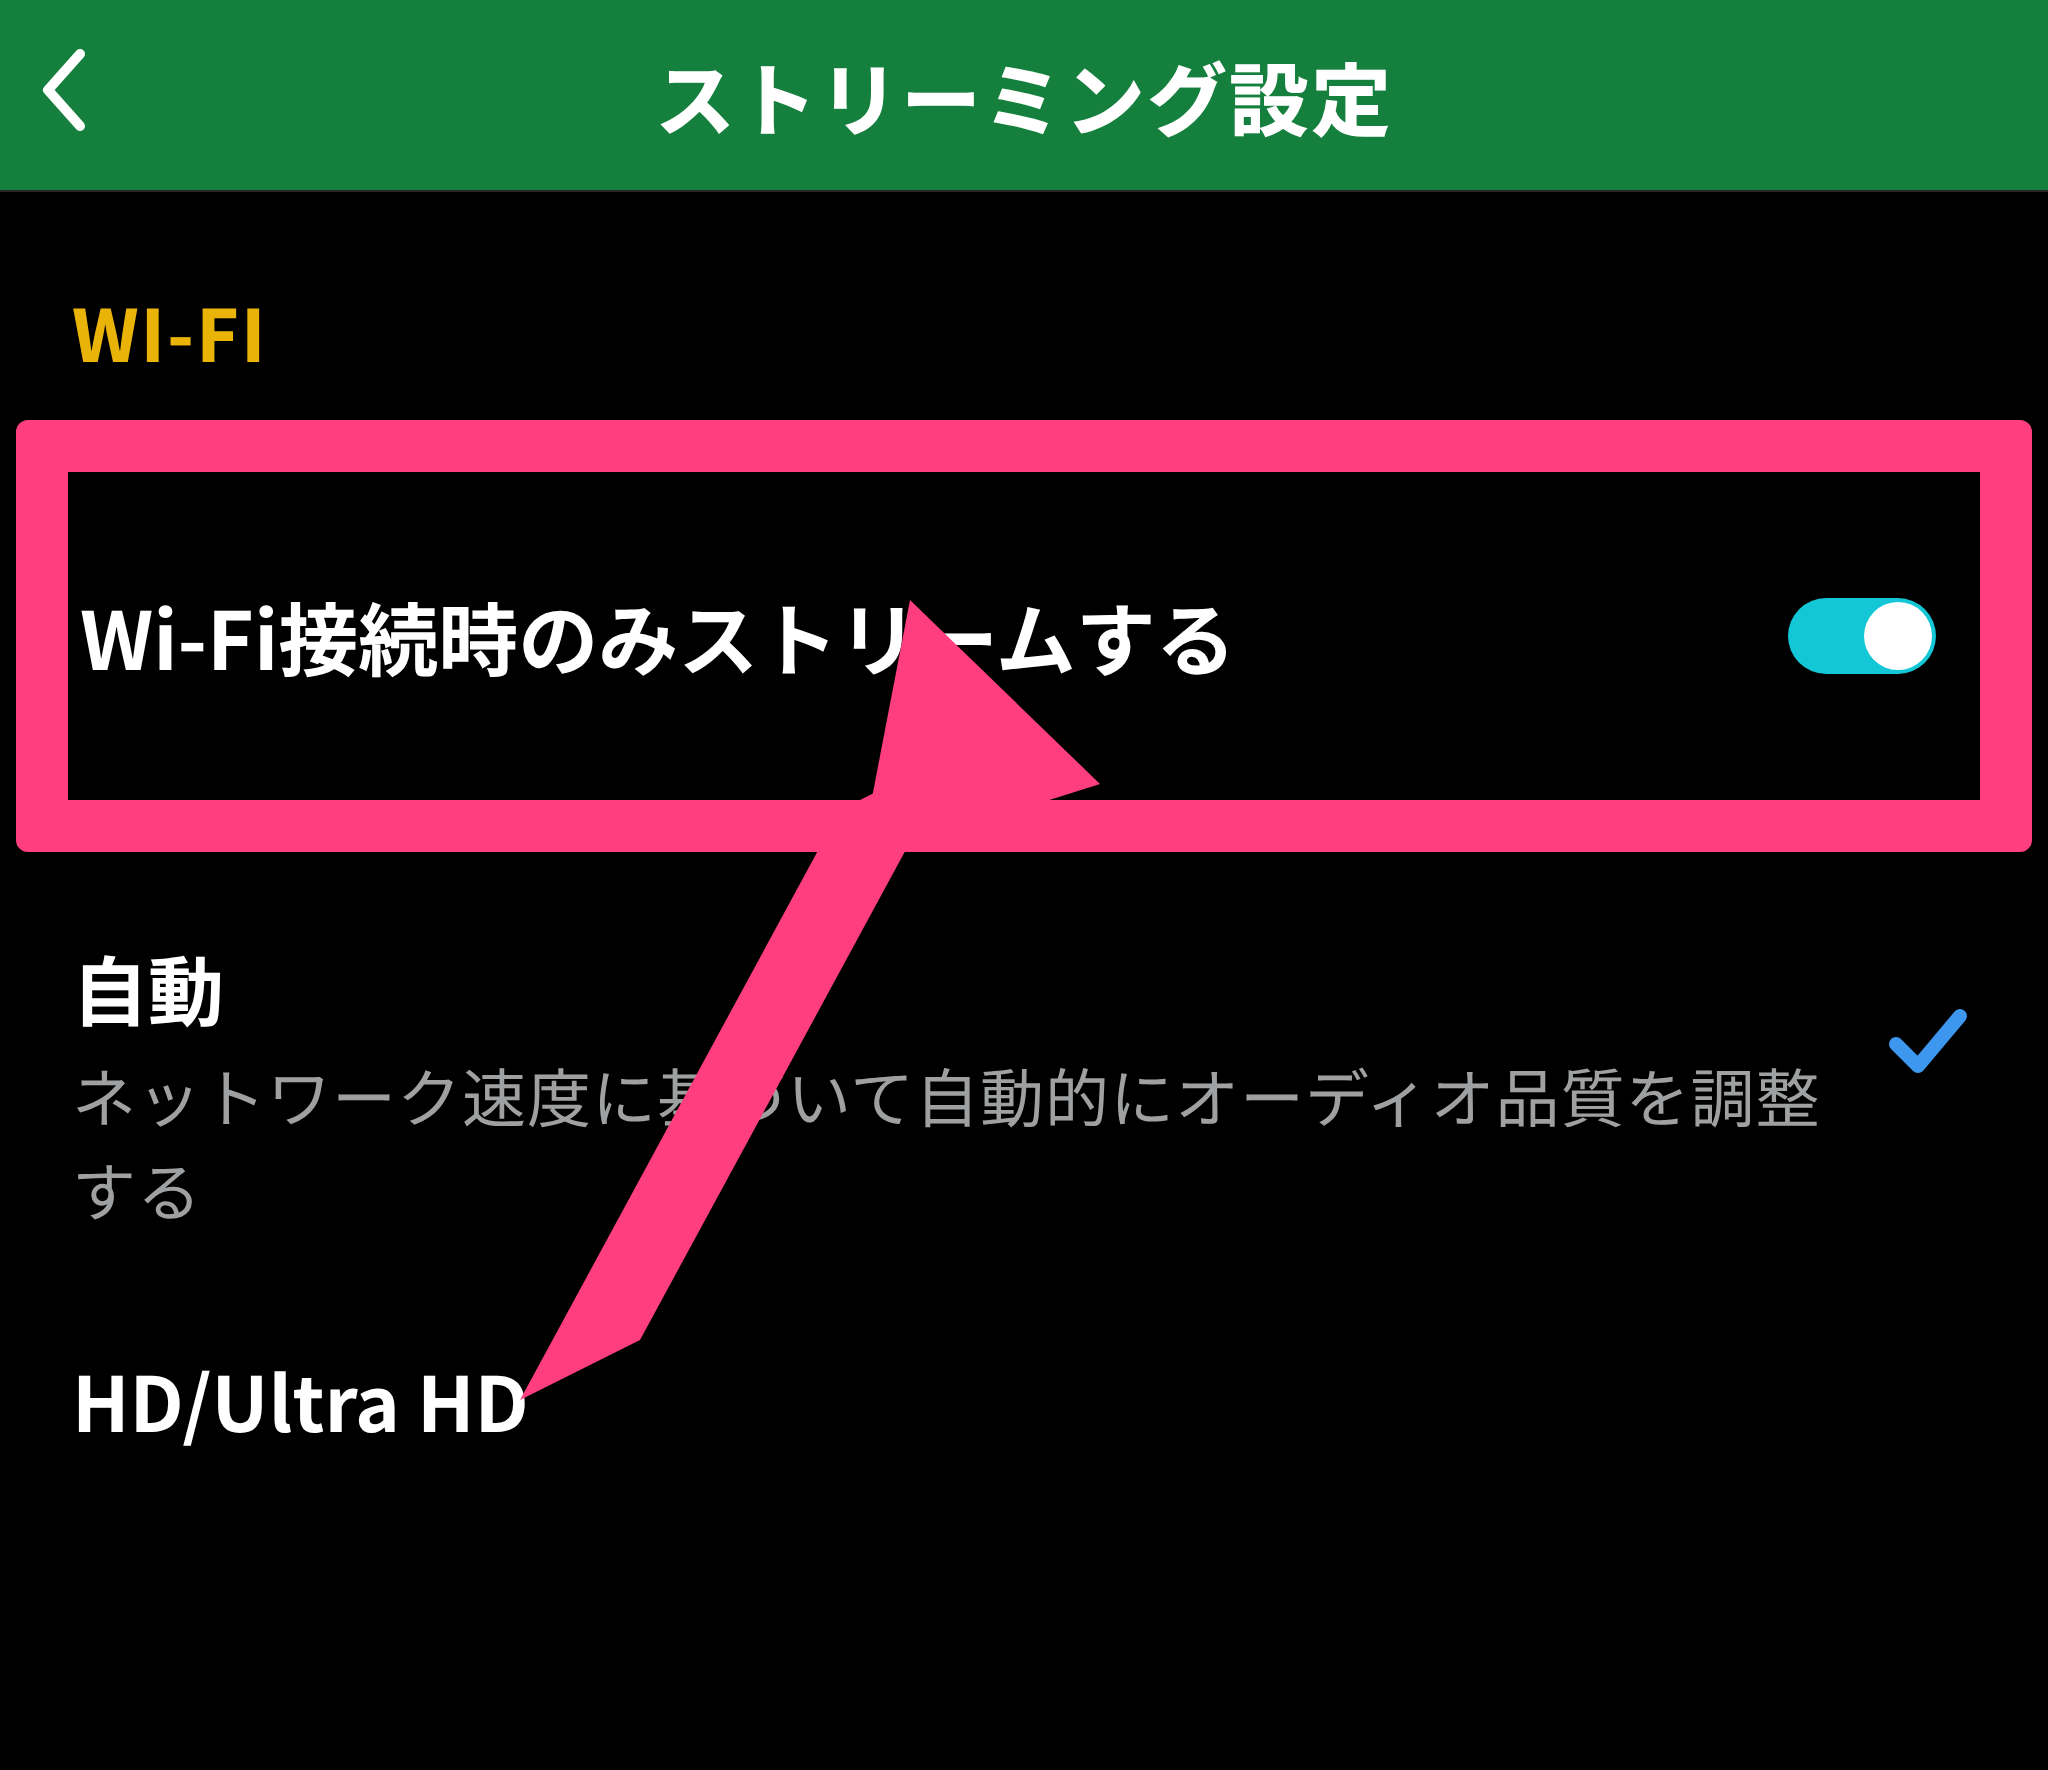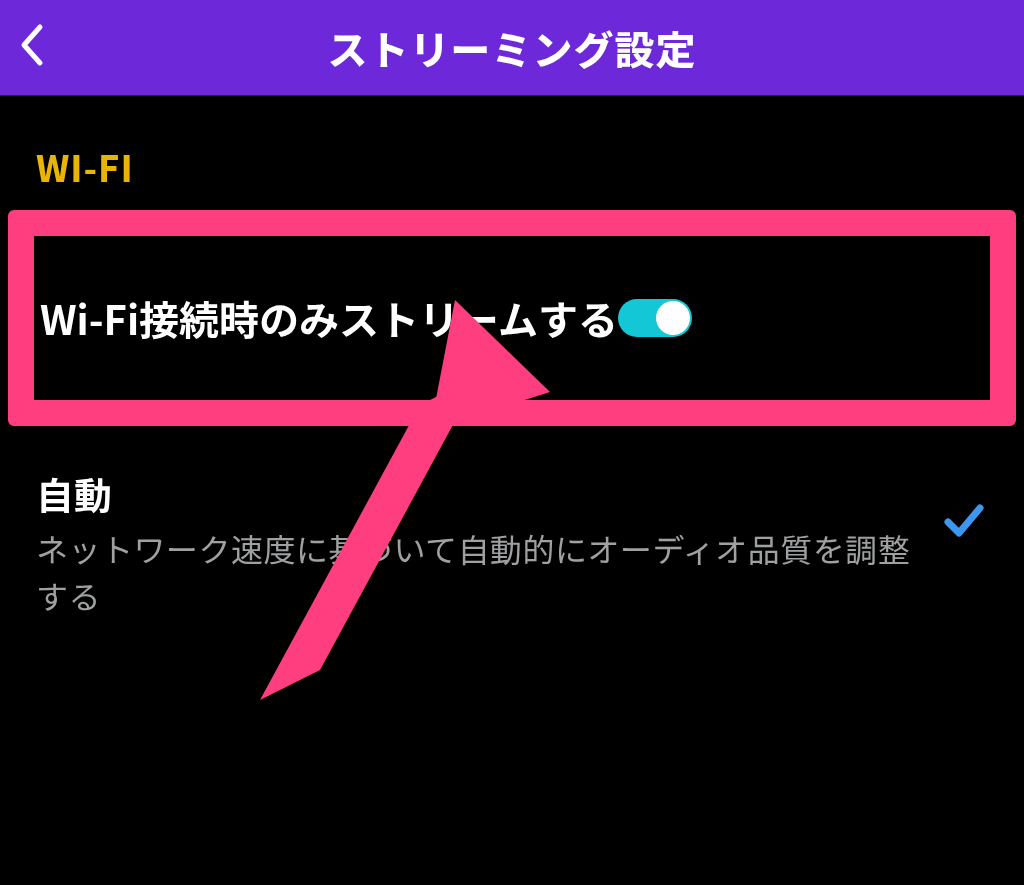--- a/index.html
+++ b/index.html
@@ -1,19 +1,19 @@
 <!DOCTYPE html>
 <html><head>
 <meta charset="utf-8">
 <style>
   * { box-sizing: border-box; margin: 0; padding: 0; }
   html, body { width: 1024px; height: 885px; background: #000; font-family: "Hiragino Sans", "Noto Sans JP", Meiryo, sans-serif; color: #fff; overflow: hidden; }
   .header {
     height: 96px;
-    background: #6d28d9;
+    background: #15803d;
     border-bottom: 1px solid #262626;
     display: flex;
     align-items: center;
     position: relative;
   }
   .back-btn {
     position: absolute;
     left: 18px;
     top: 0; bottom: 0;
     display: flex;
@@ -37,21 +37,21 @@
   }
   .highlight-box {
     margin: 0 8px;
     border: 26px solid #ff3e7f;
     border-radius: 6px;
     padding: 0;
   }
   .row {
     display: flex;
     align-items: center;
-    justify-content: flex-start;
+    justify-content: space-between;
     padding: 56px 22px 56px 6px;
     min-height: 150px;
   }
   .row-title {
     font-size: 40px;
     font-weight: 700;
     color: #fff;
     line-height: 1.3;
   }
   .toggle {
@@ -133,20 +133,21 @@
   </div>
   <div class="check">
     <svg viewBox="0 0 48 48">
         <polyline points="8,26 19,37 40,12" fill="none" stroke="#3d97ef" stroke-width="7" stroke-linecap="round" stroke-linejoin="round"></polyline>
       </svg>
   </div>
 </div>
 
 <div class="option">
   <div class="option-text">
+    <div class="option-title">HD/Ultra HD</div>
   </div>
 </div>
 
 <div class="option" style="padding-top:34px;">
   
 </div>
 
 <svg class="arrow-anno" width="1024" height="885">
   <defs>
     <marker id="ah" markerWidth="1" markerHeight="1" refX="0" refY="0"></marker>

